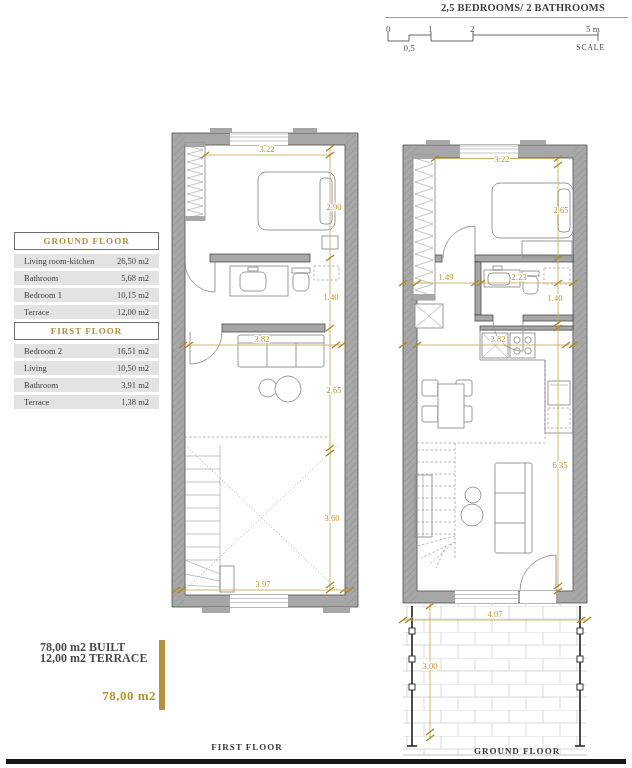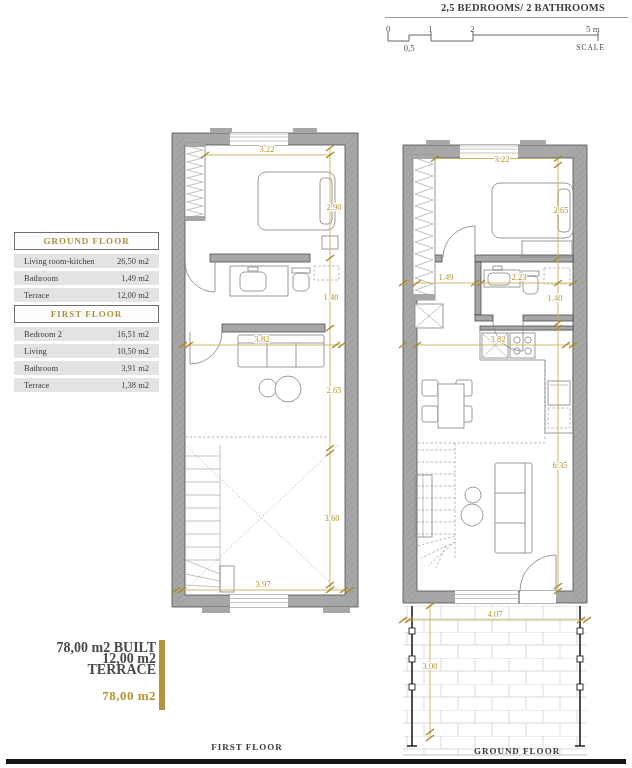--- a/index.html
+++ b/index.html
@@ -8,21 +8,21 @@
   .abs{position:absolute;}
   .title{left:322px;top:2px;width:283px;text-align:right;font-size:10.5px;font-weight:bold;
          color:#3e3e3e;letter-spacing:.2px;}
   .title-rule{left:385px;top:17px;width:243px;height:1px;background:#9a9a9a;}
   .legend{left:14px;top:232px;width:145px;}
   .lhead{border:1px solid #6e6e6e;background:#fdfdfd;color:#ac923e;text-align:center;
          font-size:9px;font-weight:bold;letter-spacing:1px;padding:3px 0;margin-bottom:4px;}
   .lrow{display:flex;justify-content:space-between;background:#e3e3e3;font-size:8.5px;
         color:#3c3c3c;padding:2px 10px;margin-bottom:3px;}
   .lrow .lv{color:#444;}
-  .summary-lines{left:40px;top:642px;width:116px;text-align:right;font-size:14px;
+  .summary-lines{left:40px;top:642px;width:116px;font-size:12px;
                  font-weight:bold;color:#4a4a4a;line-height:11px;}
   .summary-bar{left:159px;top:640px;width:6px;height:70px;background:#b2923a;}
   .summary-total{left:40px;top:688px;width:116px;text-align:right;font-size:13px;
                  font-weight:bold;color:#b5952f;letter-spacing:.5px;}
   .cap{font-size:9px;letter-spacing:1px;color:#3a3a3a;font-weight:bold;text-align:center;}
   .cap1{left:172px;top:742px;width:150px;}
   .cap2{left:442px;top:746px;width:150px;}
   .footer-bar{left:6px;top:759px;width:620px;height:5px;background:#161616;}
   
   .w{fill:#a7a7a7;stroke:#4d4d4d;stroke-width:.8;}
@@ -61,21 +61,25 @@
   </svg>
 
   <div class="abs legend">
     <div class="lhead">GROUND FLOOR</div>
     <div class="lrow">
       <span class="ll">Living room-kitchen</span>
       <span class="lv">26,50 m2</span>
       </div>
     <div class="lrow">
       <span class="ll">Bathroom</span>
-      <span class="lv">1,49 m2</span>
+      <span class="lv">5,68 m2</span>
+      </div>
+    <div class="lrow">
+      <span class="ll">Bedroom 1</span>
+      <span class="lv">10,15 m2</span>
       </div>
     <div class="lrow">
       <span class="ll">Terrace</span>
       <span class="lv">12,00 m2</span>
       </div>
     <div class="lhead">FIRST FLOOR</div>
     <div class="lrow">
       <span class="ll">Bedroom 2</span>
       <span class="lv">16,51 m2</span>
       </div>

